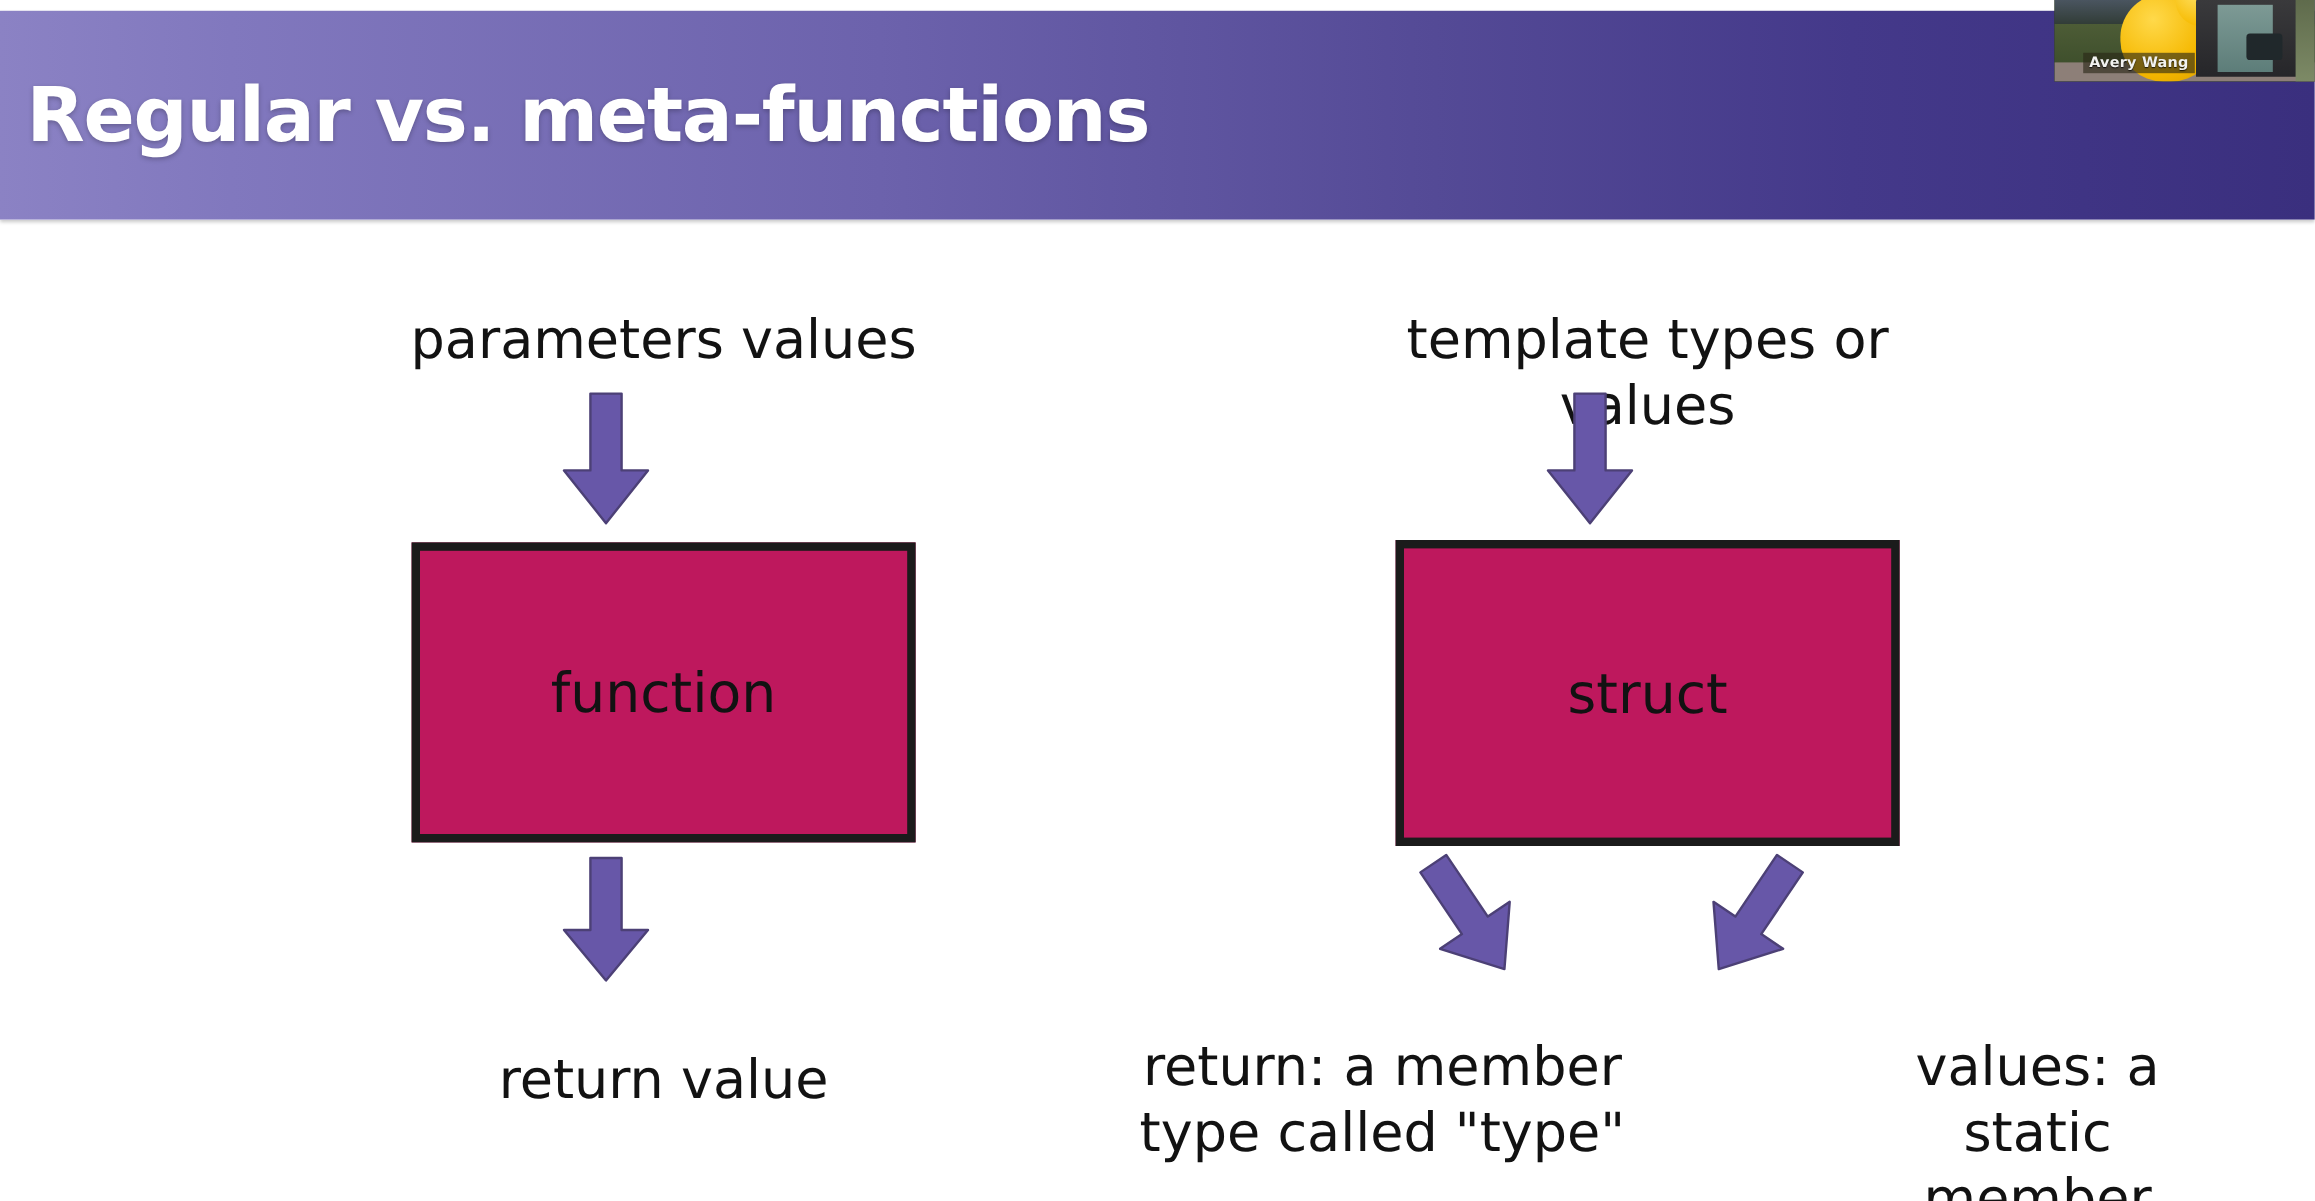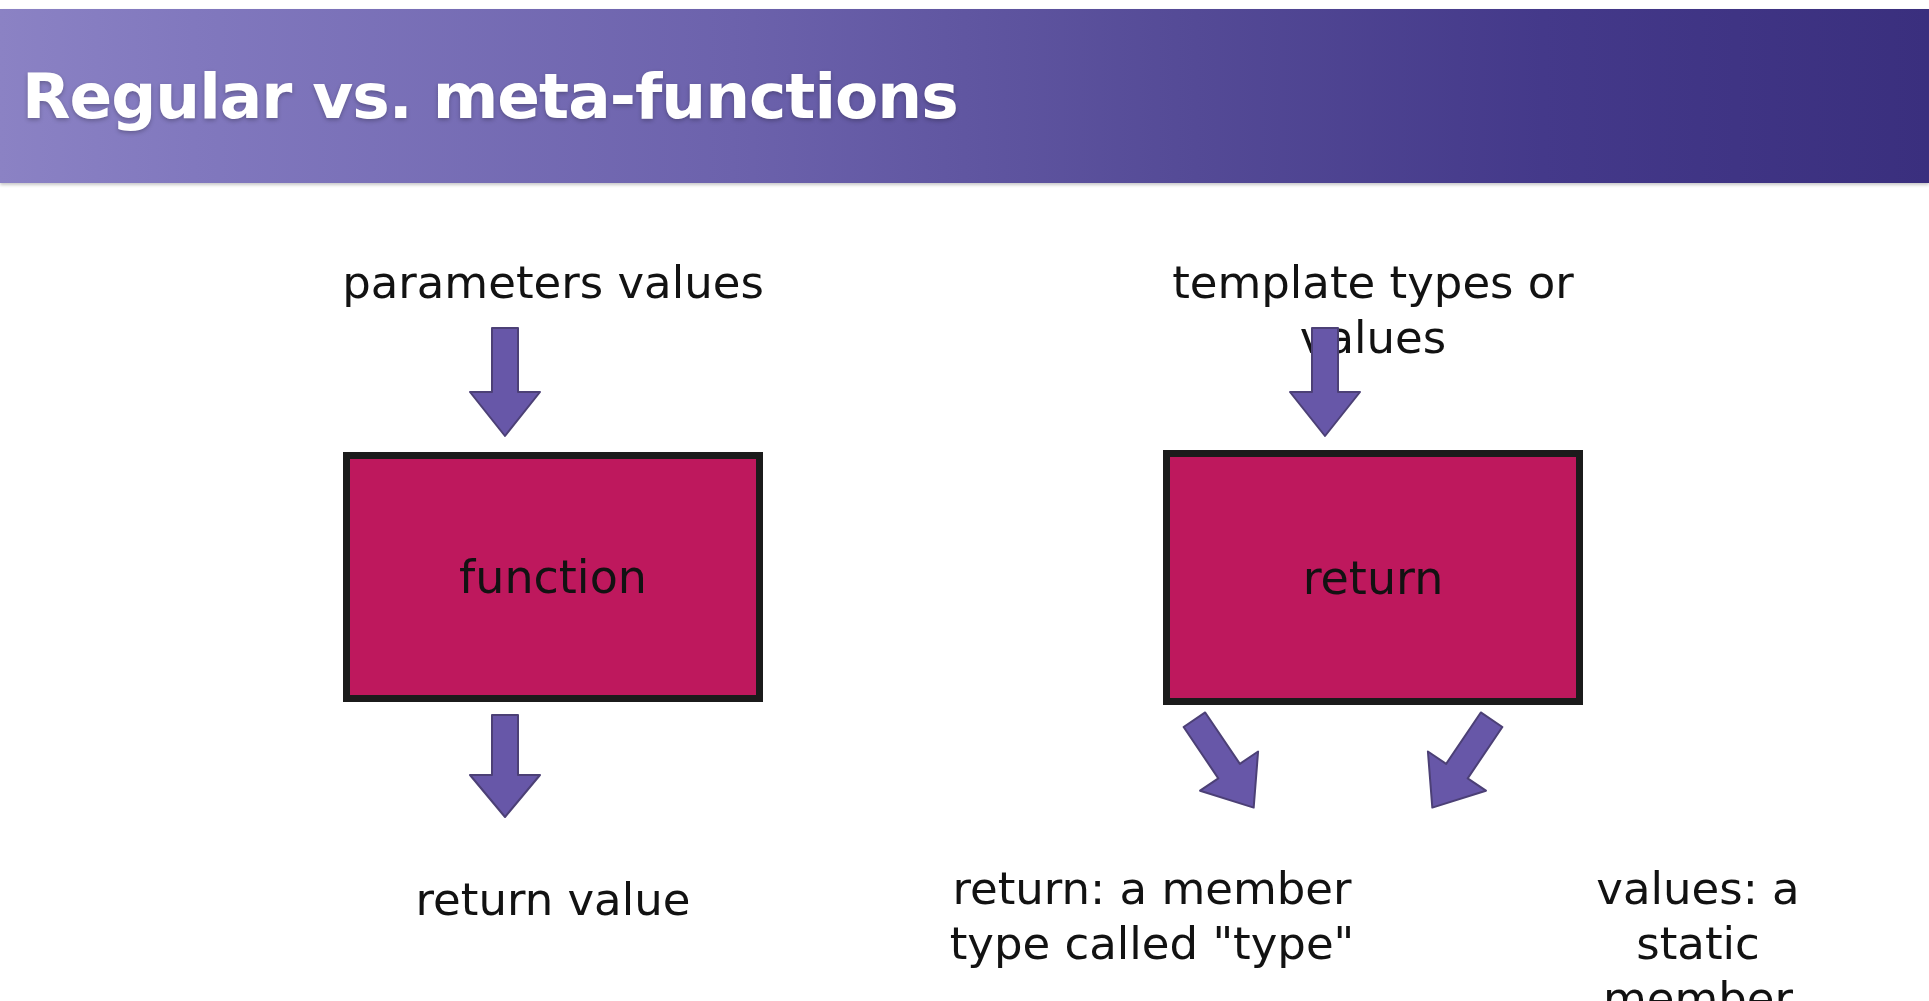--- a/index.html
+++ b/index.html
@@ -145,20 +145,35 @@
 </style>
 </head>
 <body>
 
 <div id="slide">
 
   <div id="title-band">
     <div id="title-text">Regular vs. meta-functions</div>
   </div>
 
+  <div id="webcam-tile">
+    <div class="cam-bg-sky"></div>
+    <div class="cam-bg-grass"></div>
+    <div class="cam-bg-floor"></div>
+    <div class="cam-duck">
+      <div class="cam-duck-head"></div>
+    </div>
+    <div class="cam-person">
+      <div class="cam-person-shirt">
+        <div class="cam-person-logo"></div>
+      </div>
+    </div>
+    <div class="cam-right-edge"></div>
+    <div id="webcam-name">Avery Wang</div>
+  </div>
 
   <div class="diagram-label" id="label-parameters">parameters values</div>
 
   <div class="arrow" id="arrow-params-to-fn">
     <svg width="78" height="110" viewBox="0 0 78 110">
       <polygon points="26,0 52,0 52,64 74,64 39,108 4,64 26,64" fill="#6757A8" stroke="#4c4076" stroke-width="2" stroke-linejoin="round"></polygon>
     </svg>
   </div>
 
   <div class="proc-box" id="box-function">
@@ -175,21 +190,21 @@
 
   <div class="diagram-label" id="label-return-value">return value</div>
 
   <div class="arrow" id="arrow-template-to-struct">
     <svg width="78" height="110" viewBox="0 0 78 110">
       <polygon points="26,0 52,0 52,64 74,64 39,108 4,64 26,64" fill="#6757A8" stroke="#4c4076" stroke-width="2" stroke-linejoin="round"></polygon>
     </svg>
   </div>
 
   <div class="proc-box" id="box-struct">
-    <span class="proc-box-label">return</span>
+    <span class="proc-box-label">struct</span>
   </div>
 
   <div class="arrow" id="arrow-struct-to-types">
     <svg width="130" height="130" viewBox="0 0 130 130">
       <g transform="rotate(-34 64 10)">
         <polygon points="51,0 77,0 77,62 99,62 64,106 29,62 51,62" fill="#6757A8" stroke="#4c4076" stroke-width="2" stroke-linejoin="round"></polygon>
       </g>
     </svg>
   </div>
 

